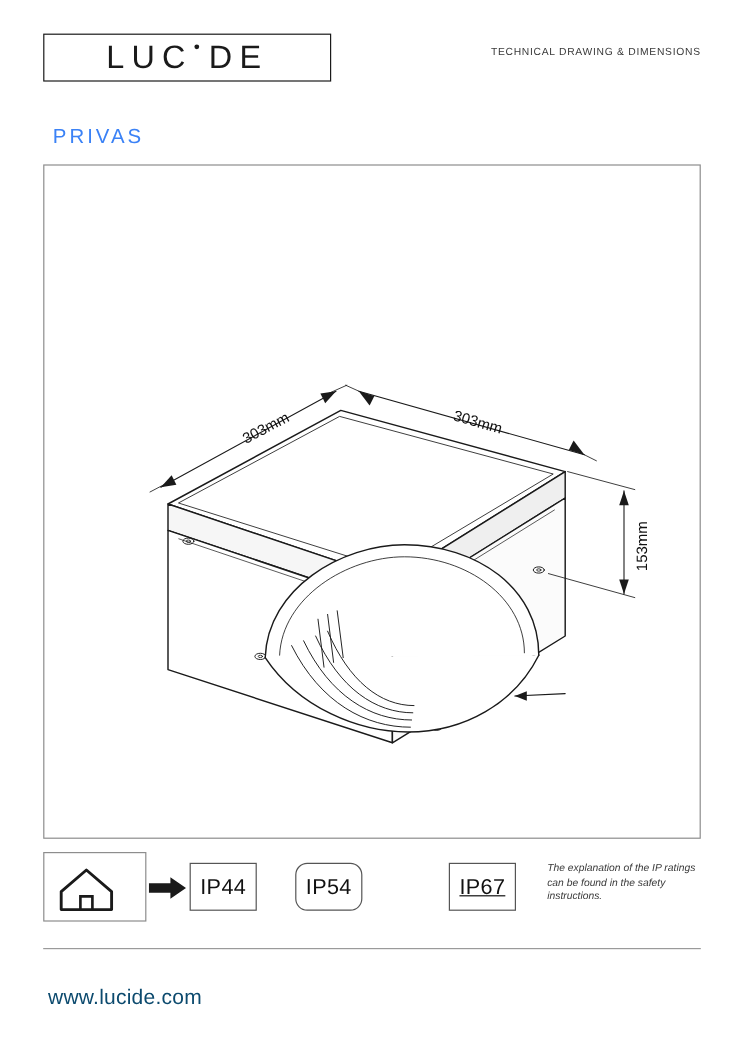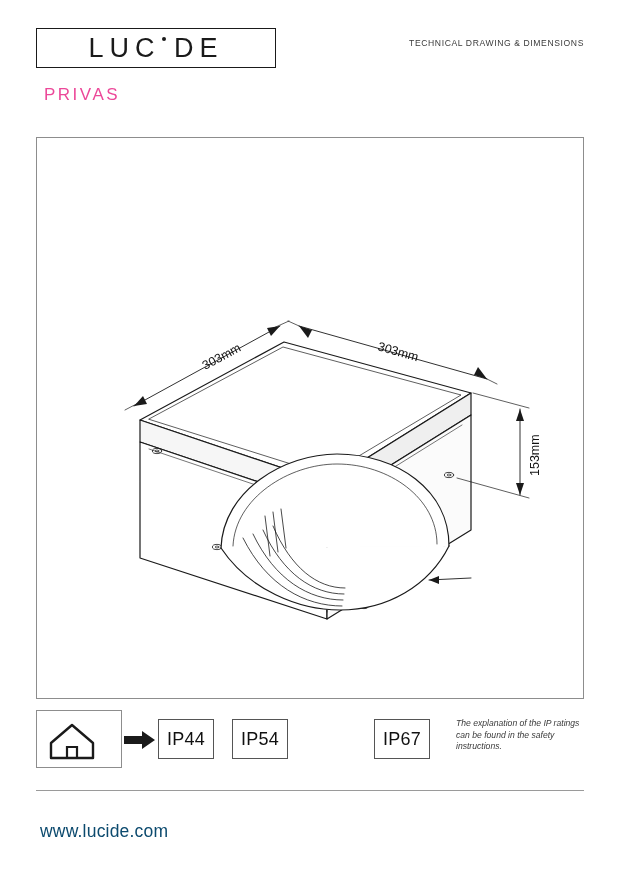--- a/index.html
+++ b/index.html
@@ -68,24 +68,24 @@
     letter-spacing: 0.6px;
     color: #3a3a3a;
     text-align: right;
     white-space: nowrap;
   }
 
   
   .product-name {
     position: absolute;
     left: 44px;
-    top: 85px;
+    top: 104px;
     font-size: 17px;
     letter-spacing: 2.5px;
-    color: #ec4899;
+    color: #3b82f6;
   }
   .meta {
     position: absolute;
     left: 305px;
     top: 84px;
     font-size: 8.4px;
     line-height: 13px;
     color: #1a1a1a;
   }
   .meta div { white-space: nowrap; }
@@ -131,23 +131,23 @@
     border: 1.2px solid #555;
     box-sizing: border-box;
     display: flex;
     align-items: center;
     justify-content: center;
     font-size: 18px;
     color: #111;
     letter-spacing: 0.3px;
   }
   .ip1 { left: 122px; }
-  .ip2 { left: 196px; }
+  .ip2 { left: 210px; border-radius: 10px; }
   .ip3 { left: 266px; }
-  .ip4 { left: 338px; }
+  .ip4 { left: 338px; text-decoration: underline; }
 
   .ip-note {
     position: absolute;
     left: 420px;
     top: 8px;
     width: 130px;
     font-size: 8.6px;
     font-style: italic;
     line-height: 11.5px;
     color: #3a3a3a;

